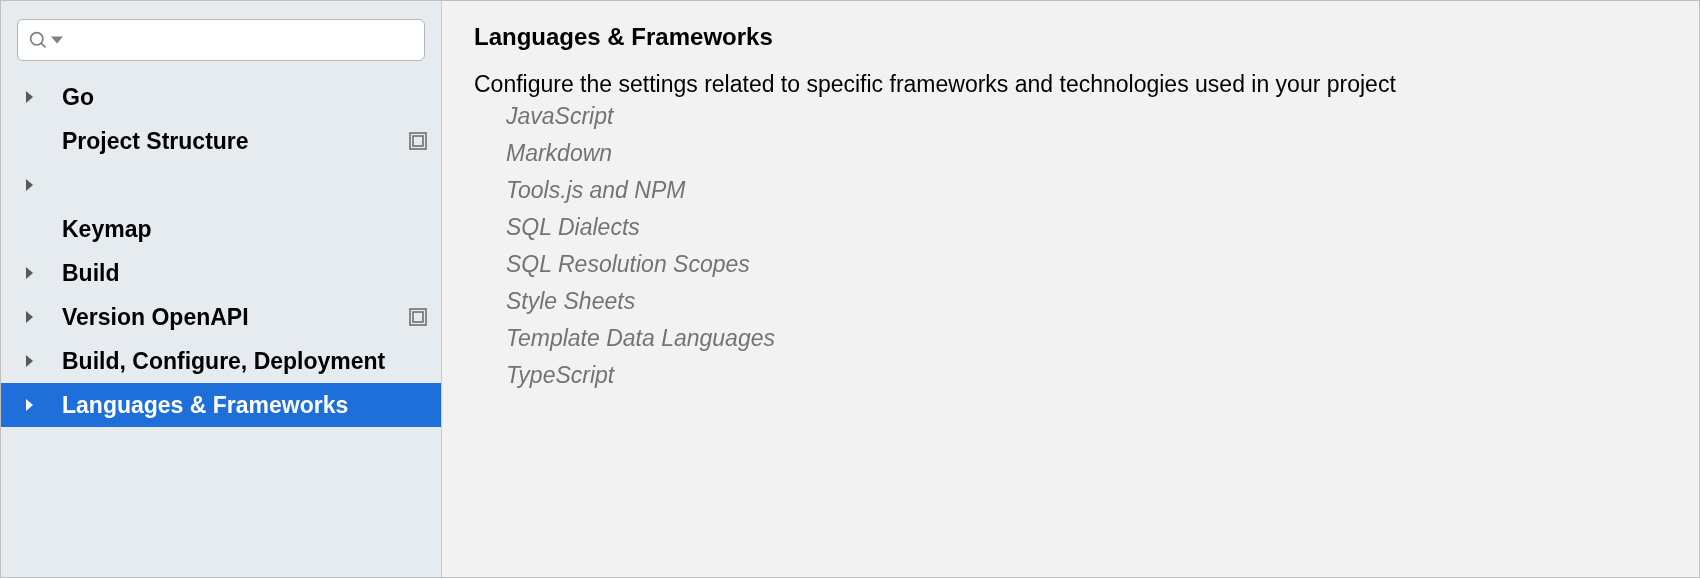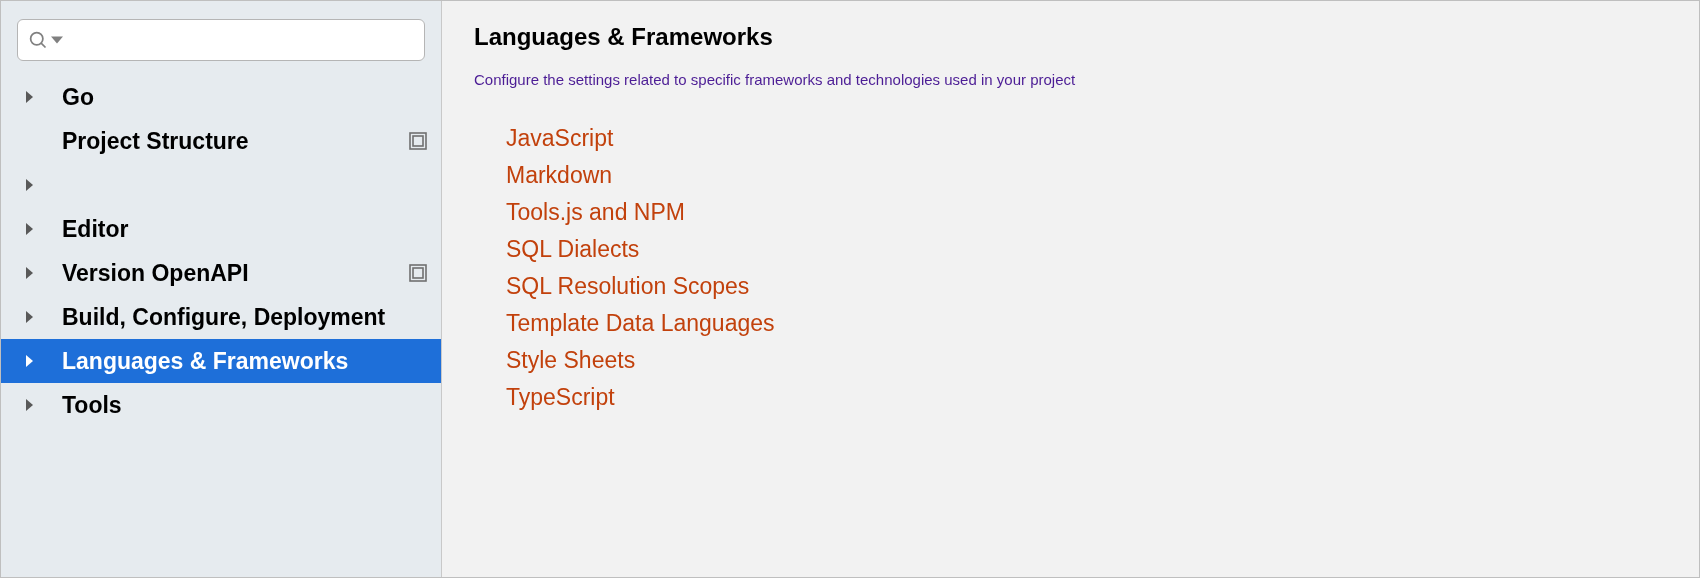--- a/index.html
+++ b/index.html
@@ -75,32 +75,33 @@
       padding: 22px 32px;
       background: #f2f2f2;
     }
     .main-title {
       font-size: 24px;
       font-weight: 700;
       color: #000;
       margin-bottom: 20px;
     }
     .main-desc {
-      font-size: 15px;
-      color: #4c1d95;
-      margin-bottom: 32px;
+      font-size: 23px;
+      color: #000000;
+      margin-bottom: 0;
     }
     .link-list {
       padding-left: 32px;
     }
     .link-item {
       font-size: 23px;
       line-height: 37px;
-      color: #c2410c;
+      color: #737373;
       cursor: pointer;
+      font-style: italic;
     }
   </style>
 </head>
 <body>
 
 <div class="sidebar">
   <div class="search-wrap">
     <div class="search">
       <svg class="mag" viewBox="0 0 24 24">
           <circle cx="10" cy="10" r="7"></circle>
@@ -135,27 +136,35 @@
           </svg>
         </span>
       </div>
       <div class="tree-item">
         <span class="arrow">
           <svg viewBox="0 0 10 14">
             <path d="M1 1 L8 7 L1 13 Z"></path>
           </svg>
         </span>
       </div>
-      <div class="tree-item">
-        <span class="arrow">
-          <svg viewBox="0 0 10 14">
-            <path d="M1 1 L8 7 L1 13 Z"></path>
-          </svg>
-        </span>
-        <span class="label">Editor</span>
+      <div class="tree-item no-arrow">
+        <span class="arrow">
+          <svg viewBox="0 0 10 14">
+            <path d="M1 1 L8 7 L1 13 Z"></path>
+          </svg>
+        </span>
+        <span class="label">Keymap</span>
+      </div>
+      <div class="tree-item">
+        <span class="arrow">
+          <svg viewBox="0 0 10 14">
+            <path d="M1 1 L8 7 L1 13 Z"></path>
+          </svg>
+        </span>
+        <span class="label">Build</span>
       </div>
       <div class="tree-item">
         <span class="arrow">
           <svg viewBox="0 0 10 14">
             <path d="M1 1 L8 7 L1 13 Z"></path>
           </svg>
         </span>
         <span class="label">Version OpenAPI</span>
         <span class="module-icon">
           <svg viewBox="0 0 18 18" width="18" height="18">
@@ -172,38 +181,30 @@
         </span>
         <span class="label">Build, Configure, Deployment</span>
       </div>
       <div class="tree-item selected">
         <span class="arrow">
           <svg viewBox="0 0 10 14">
             <path d="M1 1 L8 7 L1 13 Z"></path>
           </svg>
         </span>
         <span class="label">Languages &amp; Frameworks</span>
-      </div>
-      <div class="tree-item">
-        <span class="arrow">
-          <svg viewBox="0 0 10 14">
-            <path d="M1 1 L8 7 L1 13 Z"></path>
-          </svg>
-        </span>
-        <span class="label">Tools</span>
       </div>
     </div>
 </div>
 
 <div class="main">
   <div class="main-title">Languages &amp; Frameworks</div>
   <div class="main-desc">Configure the settings related to specific frameworks and technologies used in your project</div>
   <div class="link-list" id="links">
       <div class="link-item">JavaScript</div>
       <div class="link-item">Markdown</div>
       <div class="link-item">Tools.js and NPM</div>
       <div class="link-item">SQL Dialects</div>
       <div class="link-item">SQL Resolution Scopes</div>
+      <div class="link-item">Style Sheets</div>
       <div class="link-item">Template Data Languages</div>
-      <div class="link-item">Style Sheets</div>
       <div class="link-item">TypeScript</div>
     </div>
 </div>
 
 </body></html>

